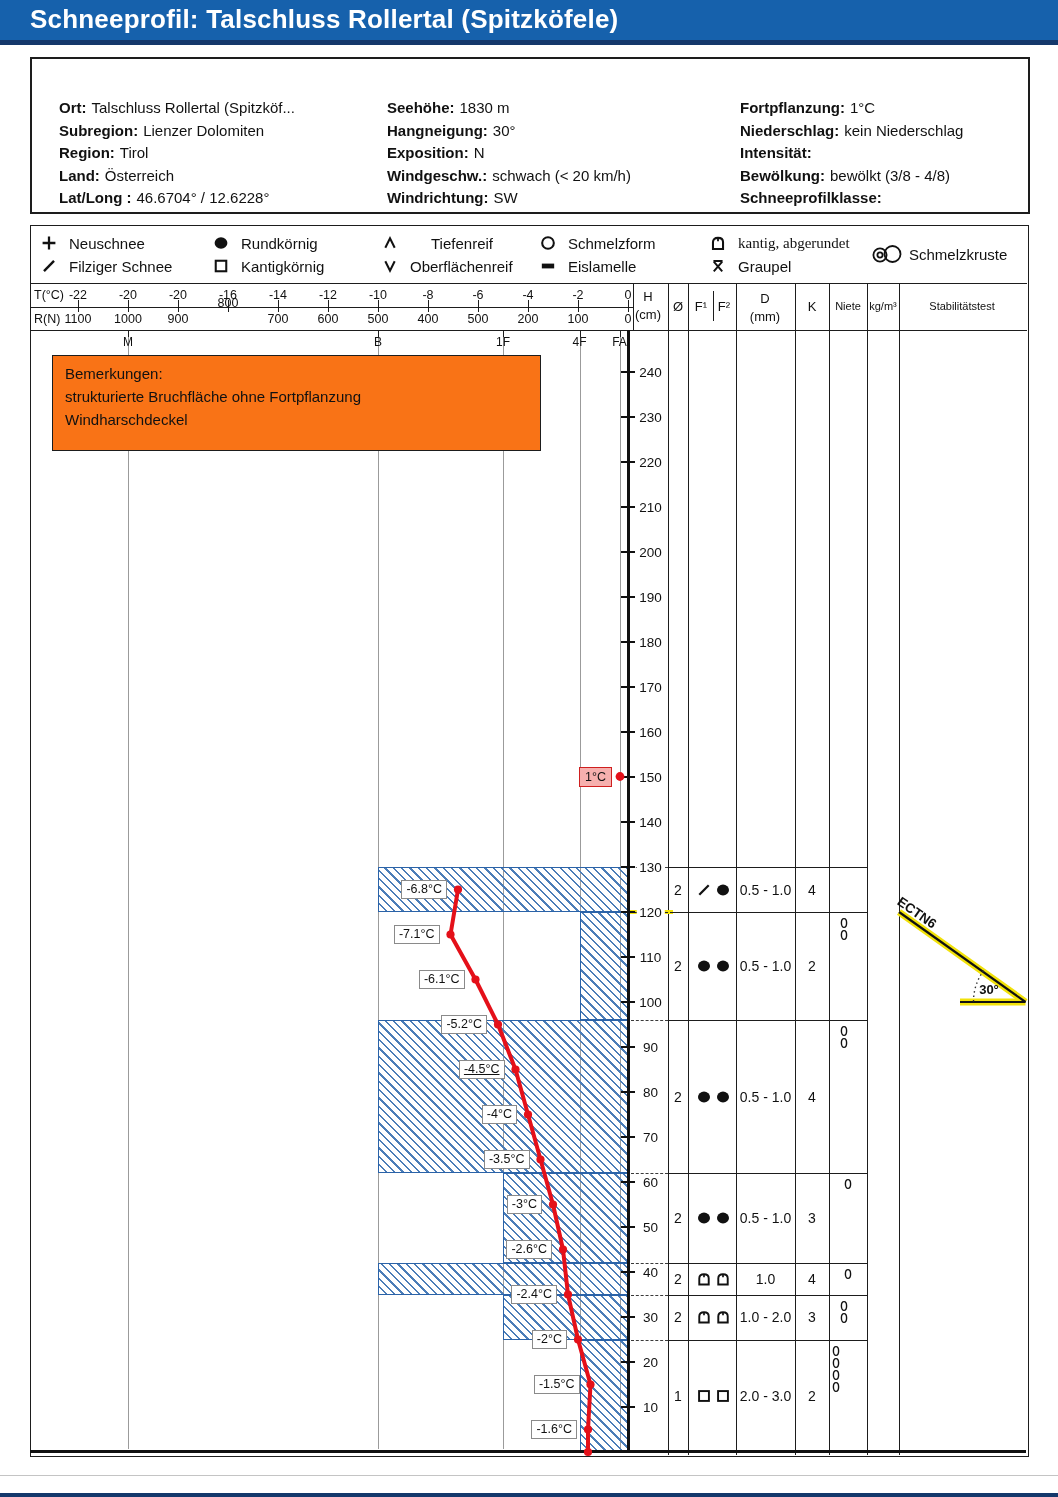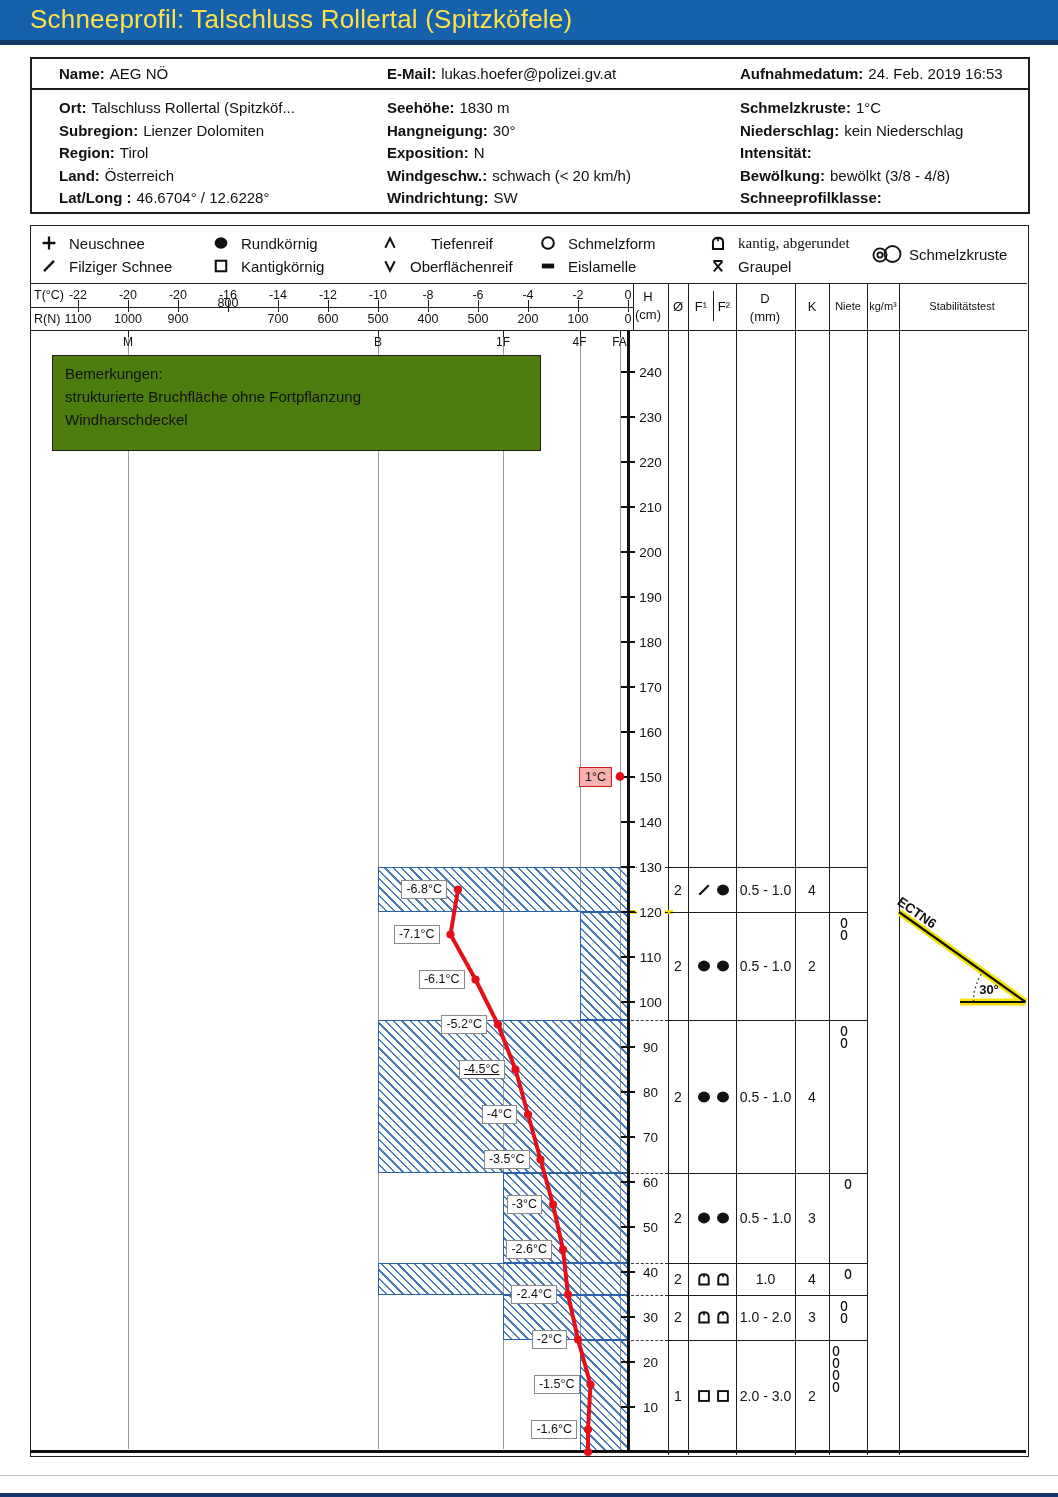--- a/index.html
+++ b/index.html
@@ -1,38 +1,38 @@
 <!DOCTYPE html>
 <html><head>
 <meta charset="utf-8">
 <style>
   html,body{margin:0;padding:0;background:#e8e8e8;}
   #page{position:relative;width:1058px;height:1497px;background:#ffffff;overflow:hidden;
         font-family:"Liberation Sans","DejaVu Sans",sans-serif;color:#111;}
   .abs{position:absolute;}
   
   #titlebar{position:absolute;left:0;top:0;width:1058px;height:40px;background:#1661ac;}
-  #titlebar .t{position:absolute;left:30px;top:4px;font-size:26px;font-weight:normal;color:#fde047;letter-spacing:.2px;}
+  #titlebar .t{position:absolute;left:30px;top:4px;font-size:26px;font-weight:bold;color:#ffffff;letter-spacing:.2px;}
   #titlestrip{position:absolute;left:0;top:40px;width:1058px;height:5px;background:#14386b;}
   #footerline{position:absolute;left:0;top:1475px;width:1058px;height:1px;background:#c4c4c4;}
   #footerbar{position:absolute;left:0;top:1476px;width:1058px;height:17px;background:#1661ac;}
   #footerstrip{position:absolute;left:0;top:1493px;width:1058px;height:4px;background:#14386b;}
   #footerbar .fl{position:absolute;left:30px;top:2px;color:#fff;font-size:12px;font-style:italic;}
   #footerbar .fr{position:absolute;right:31px;top:2px;color:#fff;font-size:12px;}
   
   #infobox{position:absolute;left:30px;top:57px;width:996px;height:153px;border:2px solid #1d1d1d;background:#fff;}
   #infobox .r1{position:absolute;left:0;top:0;width:100%;height:29px;border-bottom:2px solid #1d1d1d;}
   .infocell{position:absolute;top:6px;font-size:15px;white-space:nowrap;}
   .infocol{position:absolute;top:38px;font-size:15px;line-height:22.6px;white-space:nowrap;}
   .infocol div, .infocell{color:#111;}
   b.lbl{font-weight:bold;margin-right:5px;}
   
   #chartbox{position:absolute;left:30px;top:225px;width:997px;height:1230px;border:1.6px solid #1d1d1d;background:#fff;}
   
-  #bembox{position:absolute;left:52px;top:355px;width:489px;height:96px;border:1.6px solid #1d1d1d;background:#4d7c0f;z-index:5;
+  #bembox{position:absolute;left:52px;top:355px;width:489px;height:96px;border:1.6px solid #1d1d1d;background:#f97316;z-index:5;
           font-size:15px;line-height:23px;padding:6px 0 0 12px;box-sizing:border-box;}
   
   .hline{position:absolute;height:0;border-top:1.2px solid #1d1d1d;}
   .vline{position:absolute;width:0;border-left:1.2px solid #1d1d1d;}
   .gridv{position:absolute;width:1px;background:#9b9b9b;}
   .dashl{position:absolute;height:0;border-top:1.4px dashed #3a3a3a;}
   .bar{position:absolute;box-sizing:border-box;border:1.6px solid #2b63a8;
        background:repeating-linear-gradient(45deg,rgba(255,255,255,0) 0 4.3px,#4b7db8 4.3px 5.9px);}
   .hlab{position:absolute;transform:translate(-50%,-50%);font-size:13.5px;background:#fff;padding:0 3px;z-index:2;}
   .axnum{position:absolute;transform:translate(-50%,-50%);font-size:12.5px;}
@@ -57,41 +57,36 @@
 <body>
 
 <div id="page">
 
   <div id="titlebar">
     <div class="t">Schneeprofil: Talschluss Rollertal (Spitzköfele)</div>
   </div>
   <div id="titlestrip"></div>
 
   <div id="infobox">
-    <div class="r1">
-      <span class="infocell" style="left:27px;"><b class="lbl">Name:</b><span>AEG NÖ</span></span>
-      <span class="infocell" style="left:355px;"><b class="lbl">E-Mail:</b><span>lukas.hoefer@polizei.gv.at</span></span>
-      <span class="infocell" style="left:708px;"><b class="lbl">Aufnahmedatum:</b><span>24. Feb. 2019 16:53</span></span>
-    </div>
     <div class="infocol" style="left:27px;">
       <div><b class="lbl">Ort:</b><span>Talschluss Rollertal (Spitzköf...</span></div>
       <div><b class="lbl">Subregion:</b><span>Lienzer Dolomiten</span></div>
       <div><b class="lbl">Region:</b><span>Tirol</span></div>
       <div><b class="lbl">Land:</b><span>Österreich</span></div>
       <div><b class="lbl">Lat/Long :</b><span>46.6704° / 12.6228°</span></div>
     </div>
     <div class="infocol" style="left:355px;">
       <div><b class="lbl">Seehöhe:</b><span>1830 m</span></div>
       <div><b class="lbl">Hangneigung:</b><span>30°</span></div>
       <div><b class="lbl">Exposition:</b><span>N</span></div>
       <div><b class="lbl">Windgeschw.:</b><span>schwach (&lt; 20 km/h)</span></div>
       <div><b class="lbl">Windrichtung:</b><span>SW</span></div>
     </div>
     <div class="infocol" style="left:708px;">
-      <div><b class="lbl">Schmelzkruste:</b><span>1°C</span></div>
+      <div><b class="lbl">Fortpflanzung:</b><span>1°C</span></div>
       <div><b class="lbl">Niederschlag:</b><span>kein Niederschlag</span></div>
       <div><b class="lbl">Intensität:</b><span></span></div>
       <div><b class="lbl">Bewölkung:</b><span>bewölkt (3/8 - 4/8)</span></div>
       <div><b class="lbl">Schneeprofilklasse:</b><span></span></div>
     </div>
   </div>
 
   <div id="chartbox"></div>
 
   <div id="chart-root" class="abs" style="left:0;top:0;width:1058px;height:1497px;">

